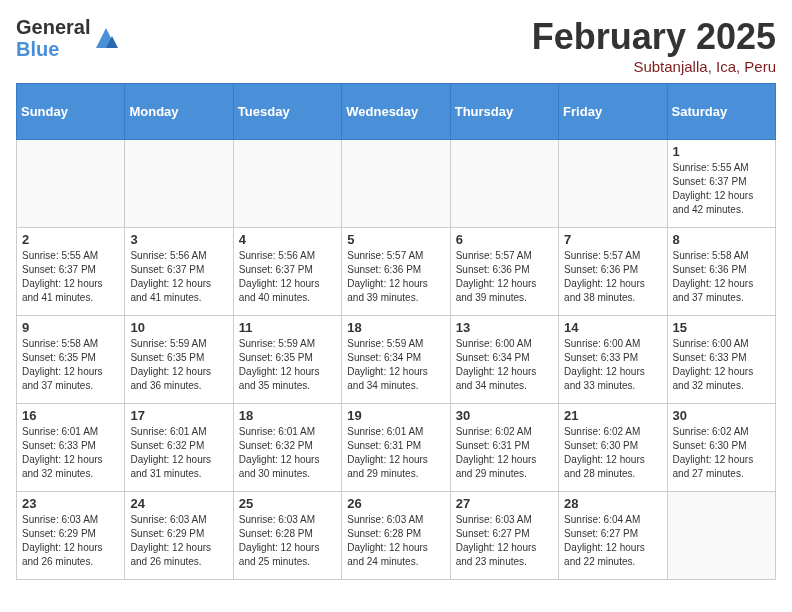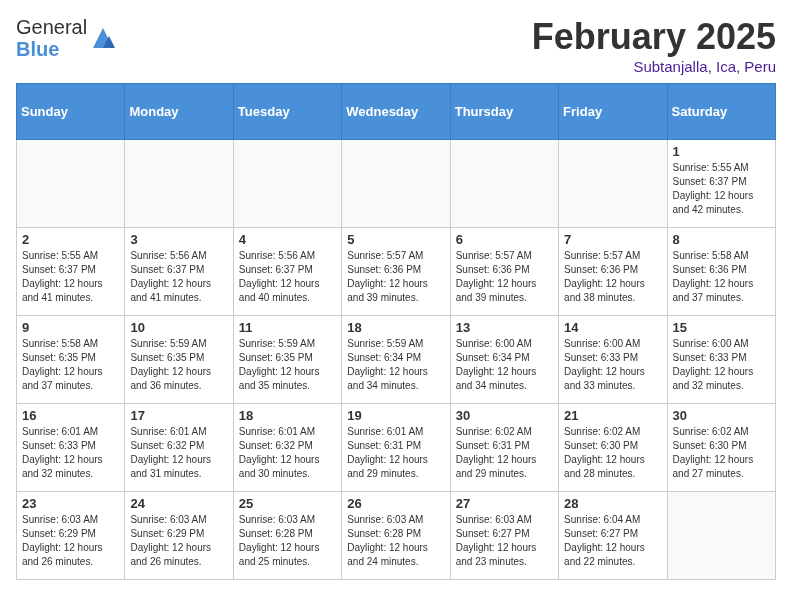--- a/index.html
+++ b/index.html
@@ -20,21 +20,21 @@
       display: flex;
       align-items: center;
     }
     .logo-text {
       display: flex;
       flex-direction: column;
       line-height: 1.1;
     }
     .logo-general {
       font-size: 20px;
-      font-weight: normal;
+      font-weight: bold;
       color: #333;
     }
     .logo-blue {
       font-size: 20px;
       font-weight: bold;
       color: #4a90d9;
     }
     .logo-icon {
       width: 28px;
       height: 28px;
@@ -43,21 +43,21 @@
     .title-block {
       text-align: right;
     }
     .month-title {
       font-size: 36px;
       font-weight: bold;
       color: #333;
     }
     .subtitle {
       font-size: 15px;
-      color: #4c1d95;
+      color: #7f1d1d;
     }
     table {
       width: 100%;
       border-collapse: collapse;
       table-layout: fixed;
     }
     th {
       background-color: #4a90d9;
       color: #fff;
       font-size: 13px;

